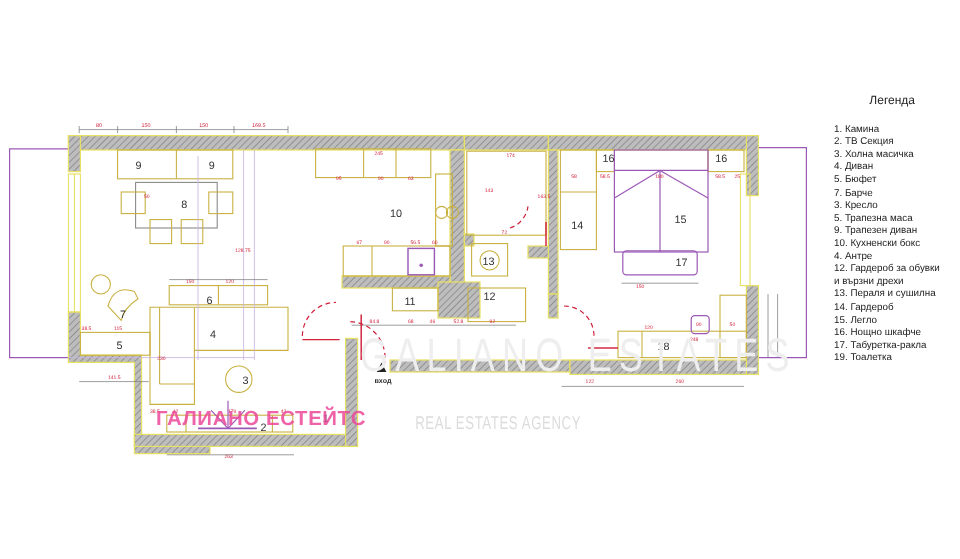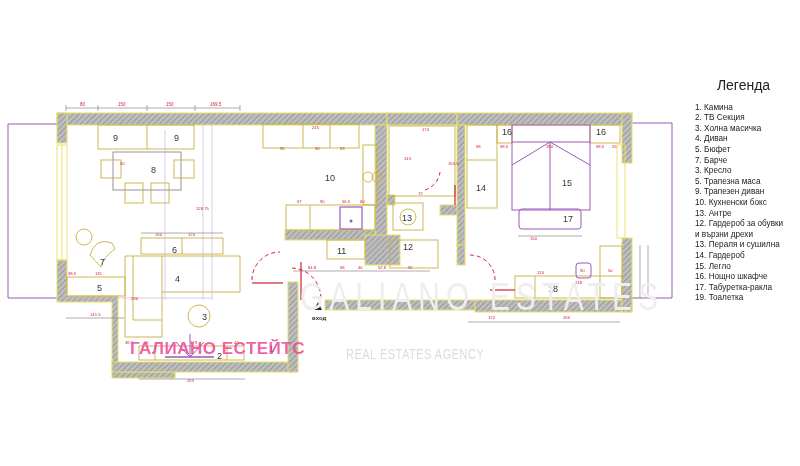--- a/index.html
+++ b/index.html
@@ -1,19 +1,19 @@
 <!DOCTYPE html>
 <html><head>
 <meta charset="utf-8">
 <style>
   html,body{margin:0;padding:0;background:#ffffff;}
   body{width:800px;height:466px;position:relative;overflow:hidden;font-family:"Liberation Sans",sans-serif;}
   #plan{position:absolute;left:0;top:0;width:800px;height:466px;}
   .legend{position:absolute;left:695px;top:80px;width:105px;font-size:8.2px;color:#222;line-height:10.6px;}
-  .legend .title{display:block;text-align:center;margin-left:-8px;margin-bottom:12px;font-size:14px;}
+  .legend .title{display:block;text-align:center;margin-left:-8px;margin-bottom:12px;font-size:10px;}
   .legend .item{display:block;white-space:nowrap;}
   .brand{position:absolute;left:130px;top:339px;font-size:17px;font-weight:bold;color:#ec4899;letter-spacing:0.5px;opacity:0.85;}
   .agency{position:absolute;left:346px;top:345px;font-size:11px;color:#dcdcdc;letter-spacing:0.5px;transform:scaleY(1.4);transform-origin:left top;}
   .wm{position:absolute;left:300px;top:275px;font-size:30px;color:#eeeeee;letter-spacing:6px;transform:scaleY(1.3);transform-origin:left top;}
   .entry{position:absolute;left:312px;top:315px;font-size:6px;font-weight:bold;color:#333;}
   svg text{font-family:"Liberation Sans",sans-serif;}
 </style>
 </head>
 <body>
 
@@ -288,21 +288,21 @@
   <span class="item">1. Камина</span>
   <span class="item">2. ТВ Секция</span>
   <span class="item">3. Холна масичка</span>
   <span class="item">4. Диван</span>
   <span class="item">5. Бюфет</span>
   <span class="item">7. Барче</span>
   <span class="item">3. Кресло</span>
   <span class="item">5. Трапезна маса</span>
   <span class="item">9. Трапезен диван</span>
   <span class="item">10. Кухненски бокс</span>
-  <span class="item">13. Антре</span>
+  <span class="item">4. Антре</span>
   <span class="item">12. Гардероб за обувки</span>
   <span class="item">и вързни дрехи</span>
   <span class="item">13. Пераля и сушилна</span>
   <span class="item">14. Гардероб</span>
   <span class="item">15. Легло</span>
   <span class="item">16. Нощно шкафче</span>
   <span class="item">17. Табуретка-ракла</span>
   <span class="item">19. Тоалетка</span>
 </div>
 

